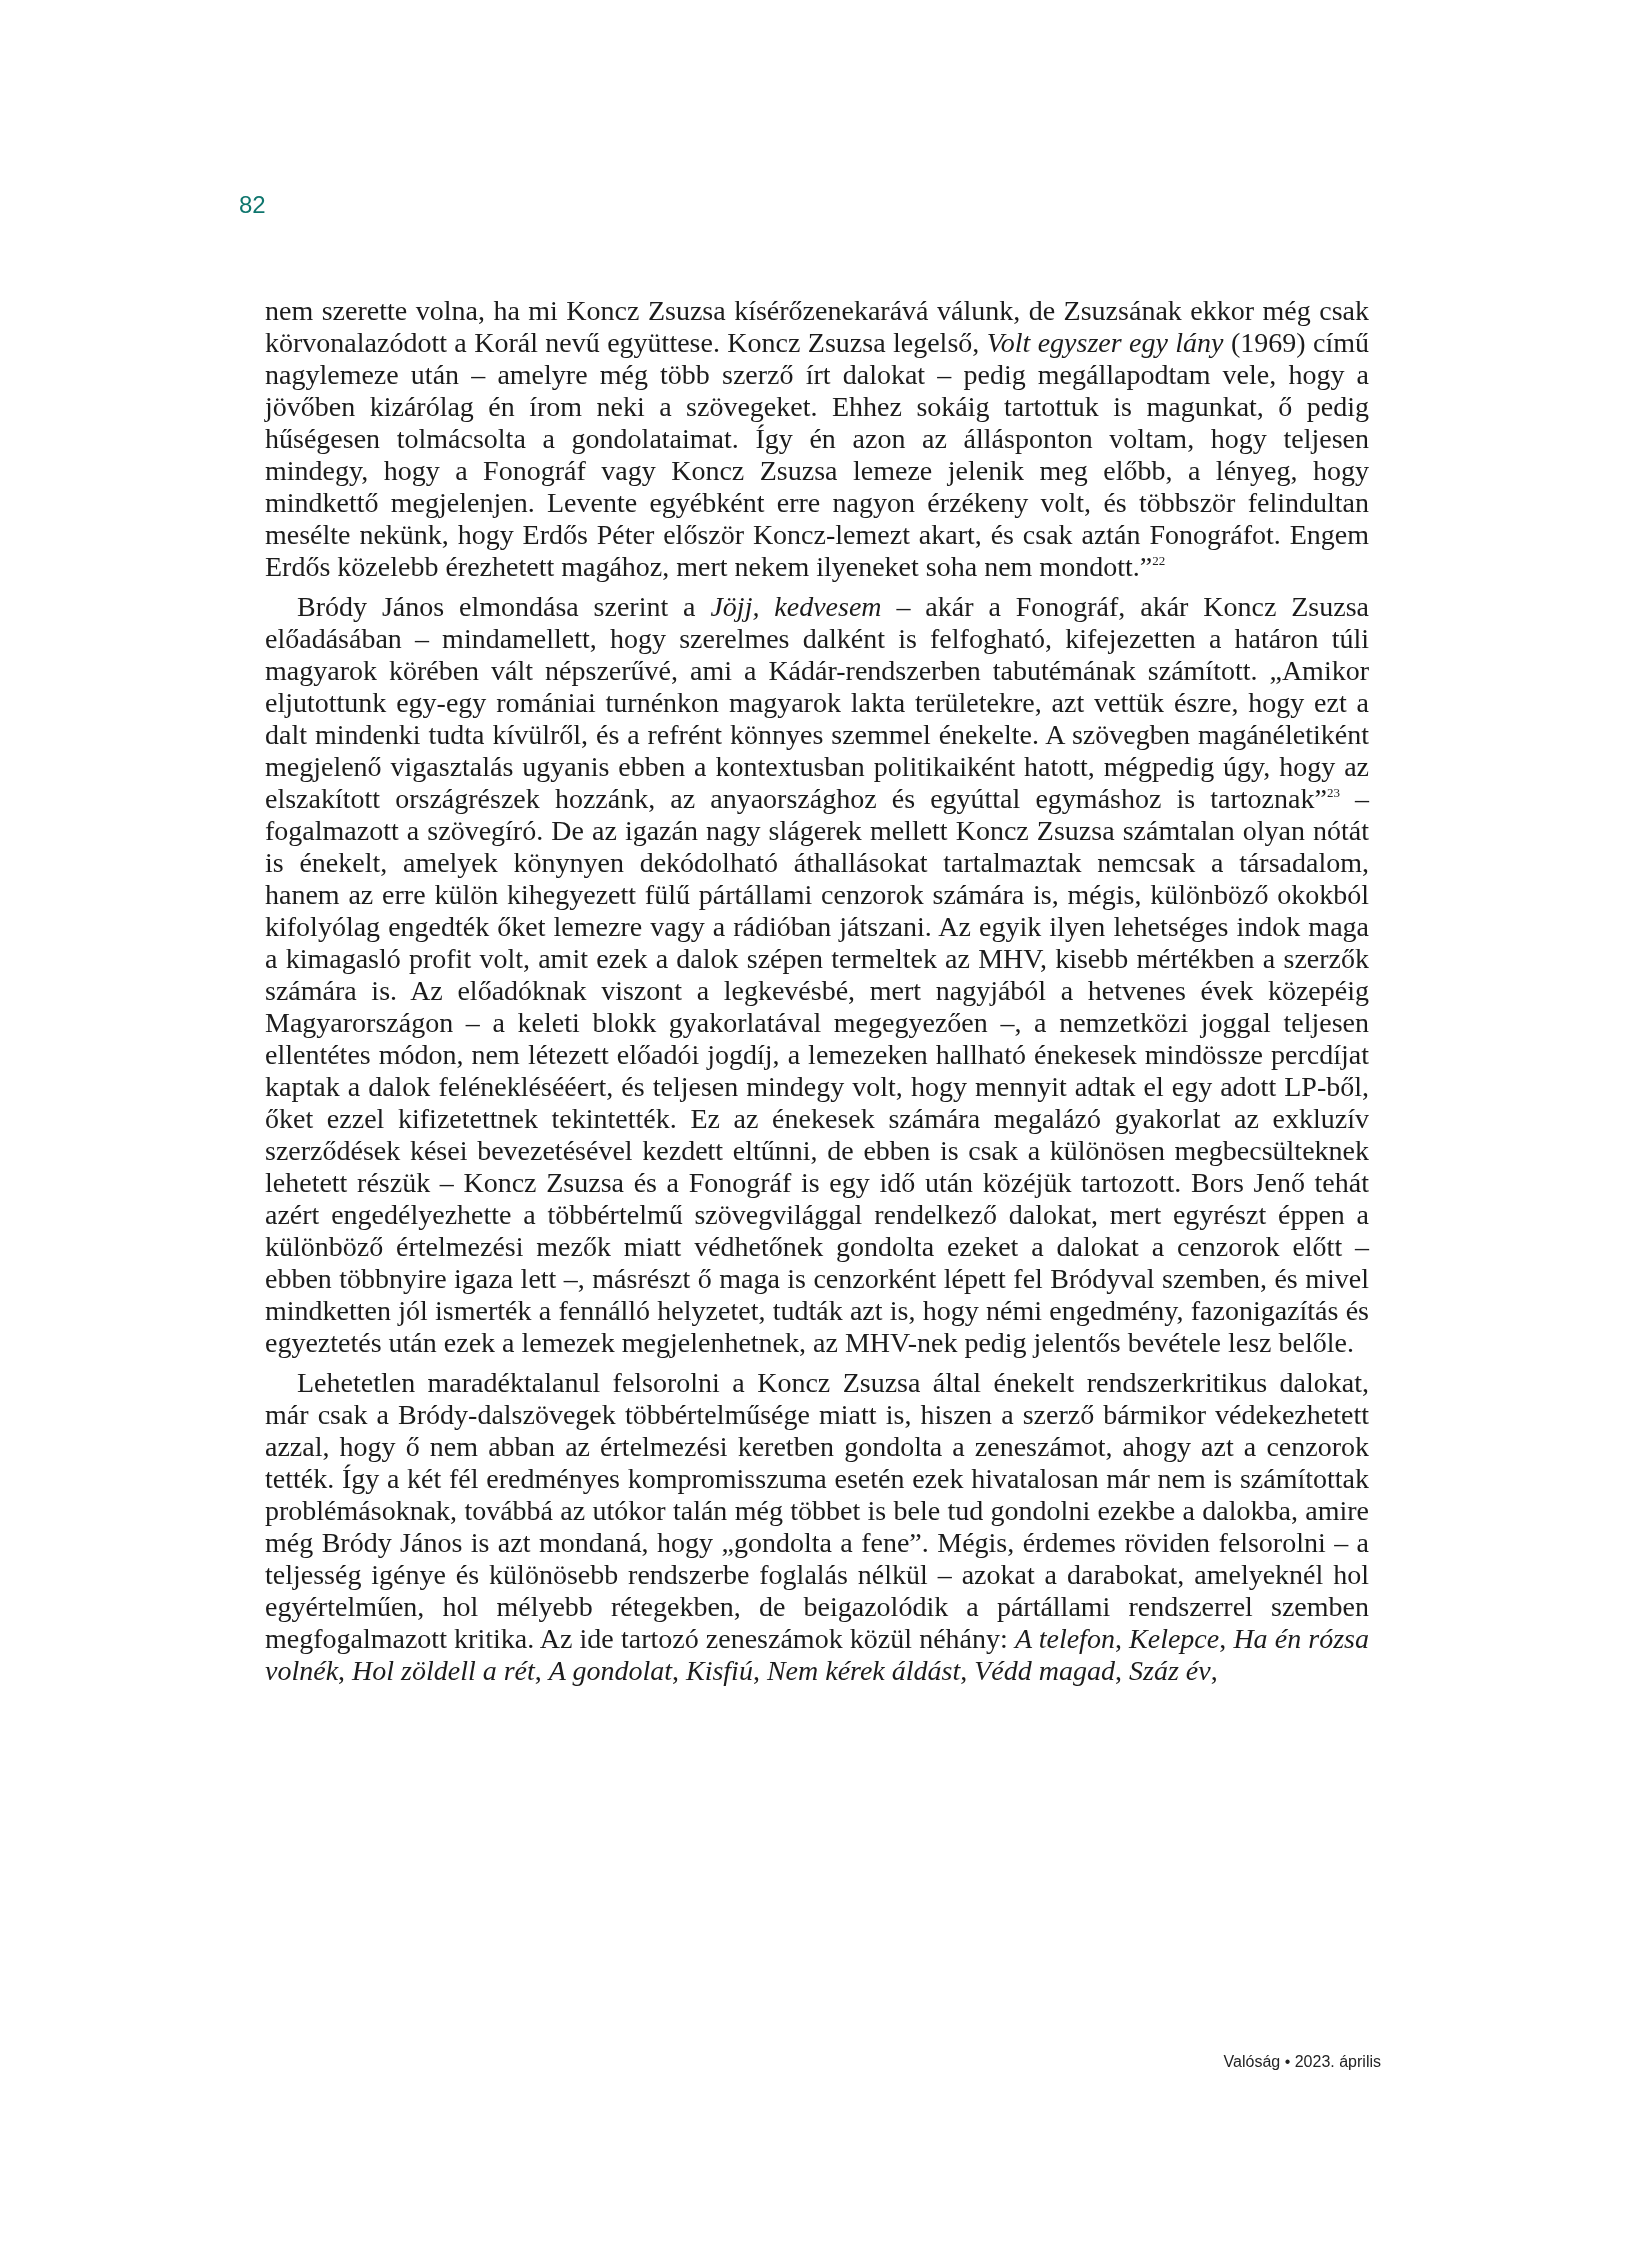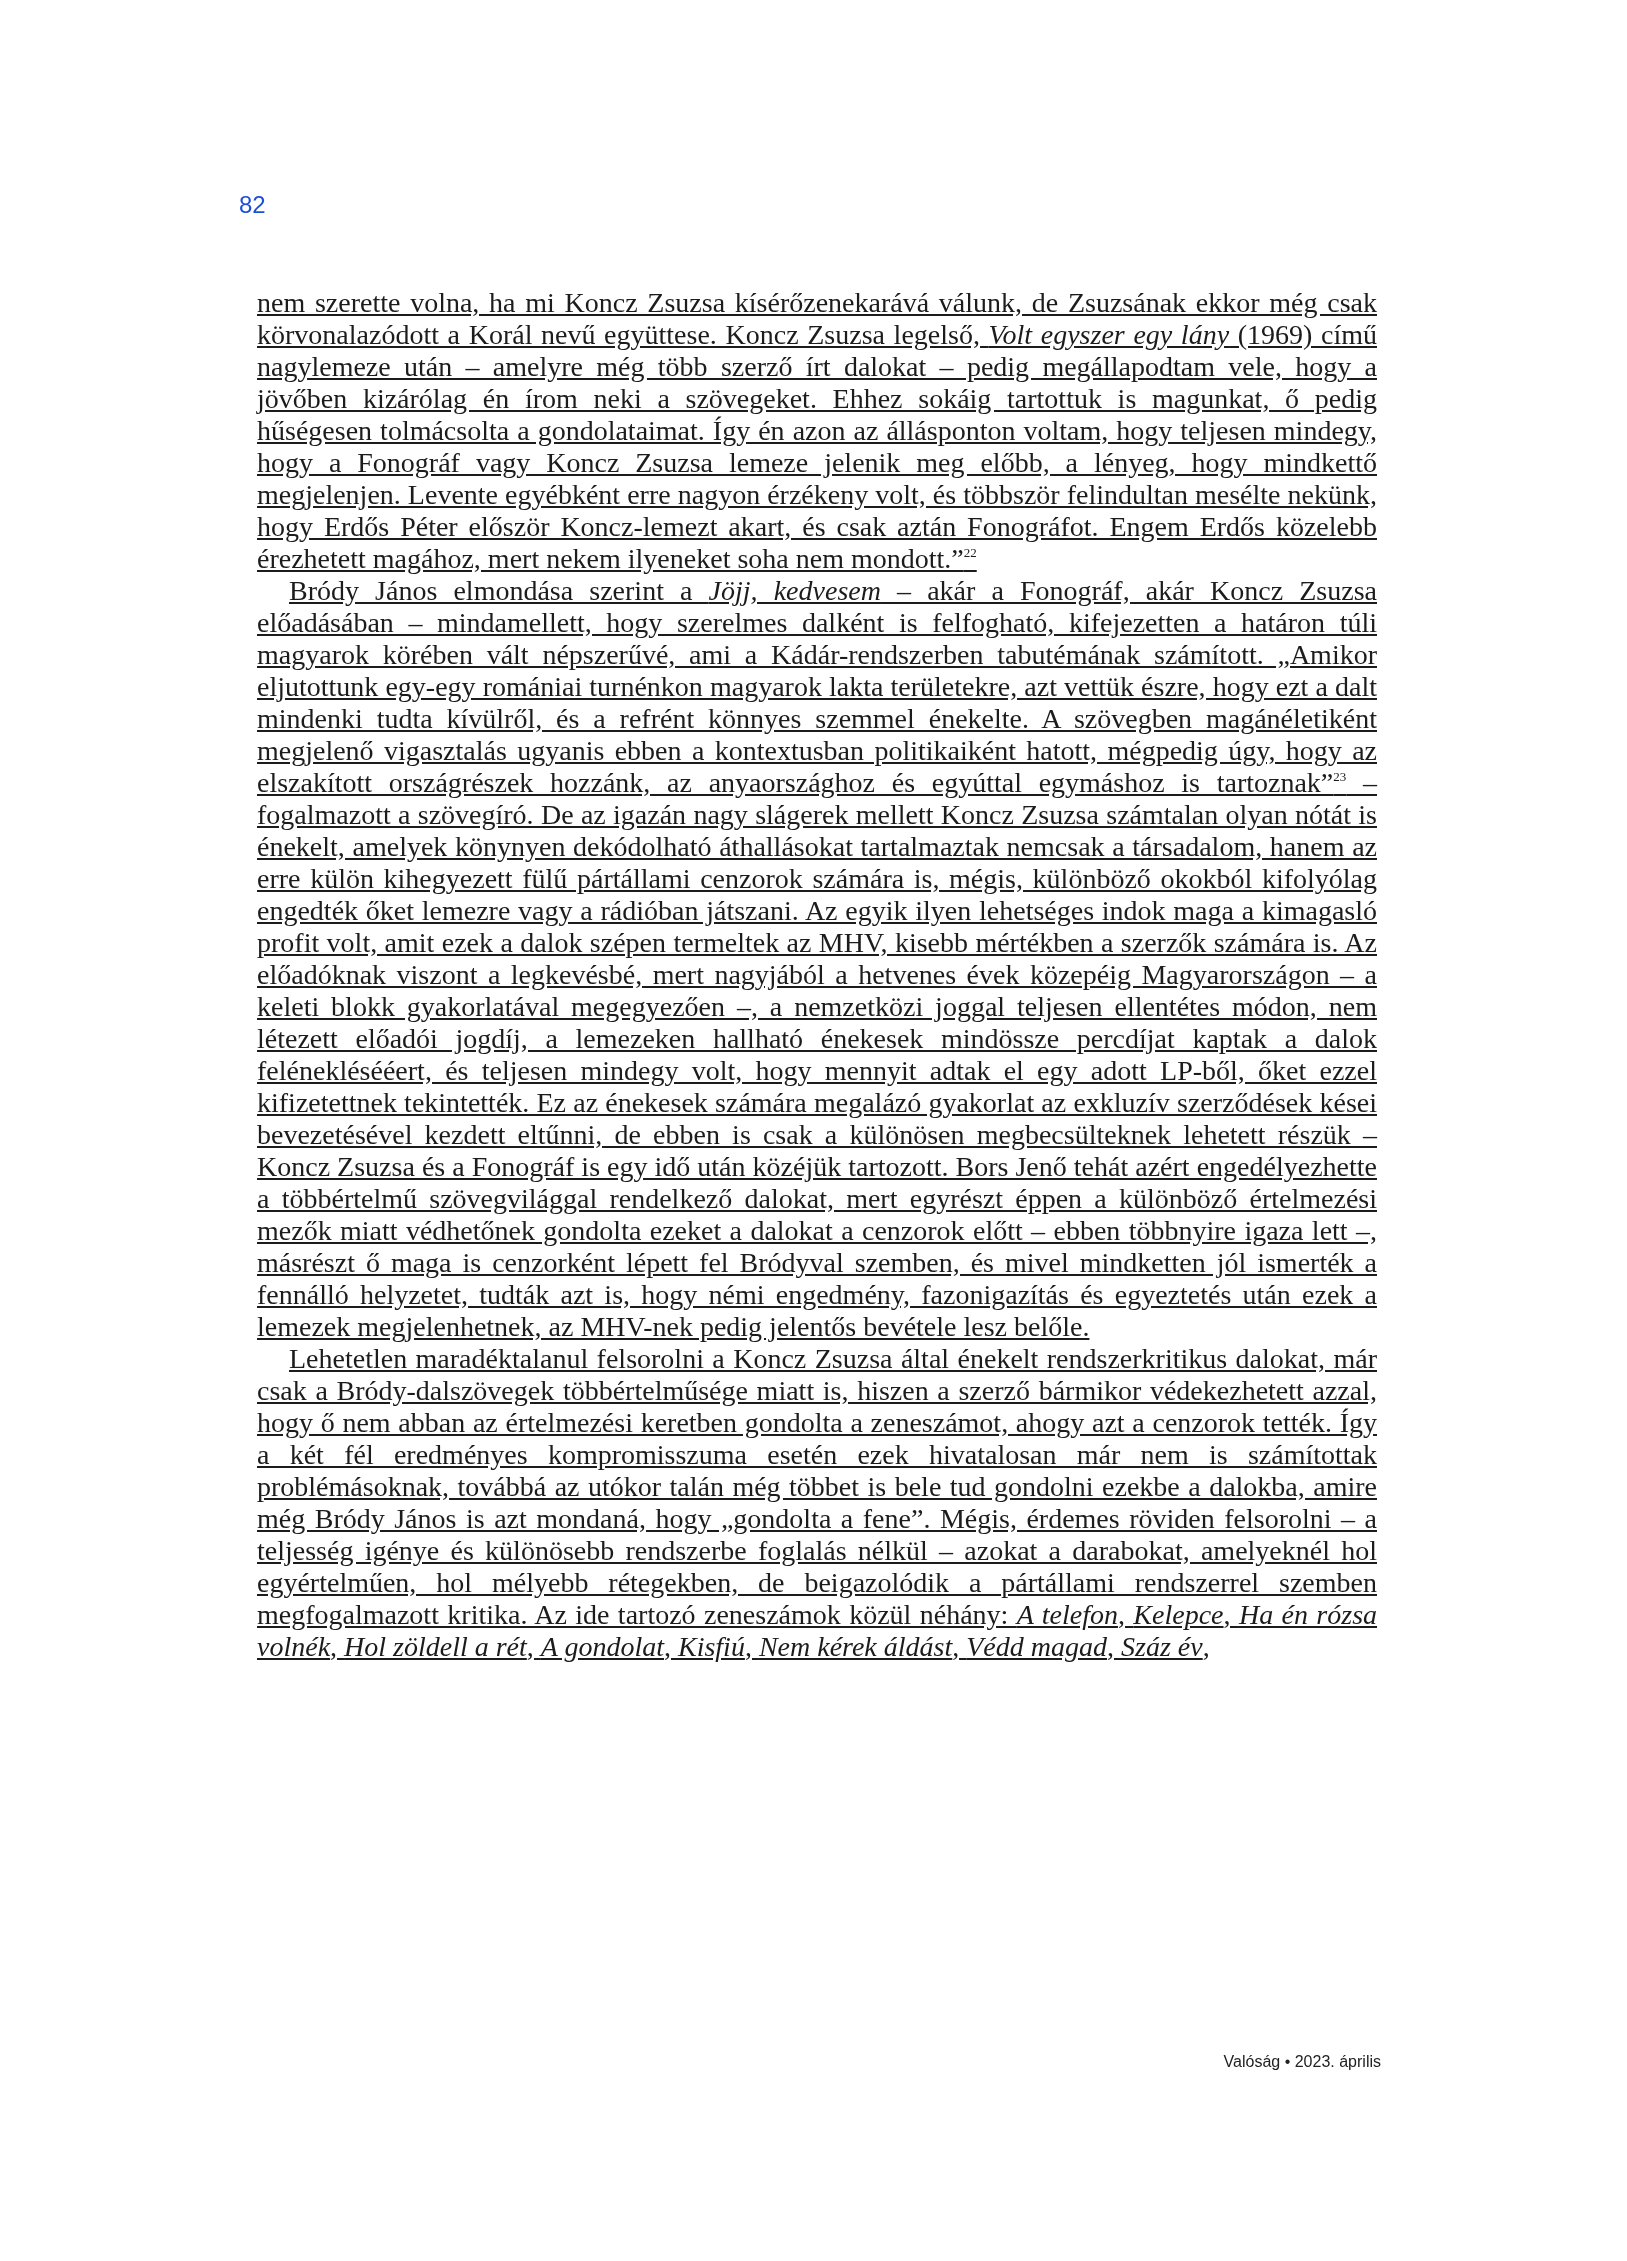--- a/index.html
+++ b/index.html
@@ -1,29 +1,29 @@
 <!DOCTYPE html>
 <html style="font-size:12.3px"><head>
 <meta charset="utf-8">
 <style>
   html, body { margin: 0; padding: 0; background: #ffffff; }
   body { width: 1628px; height: 2261px; position: relative; overflow: hidden; color: #1f1f1f; }
   .running-head {
     position: absolute; left: 239px; top: 189px; width: 1142px; height: 31px;
     font-family: "Liberation Sans", sans-serif; font-size: 24px; line-height: 31px;
-    color: #1d4ed8;
+    color: #0f766e;
   }
   .running-head .page-number { position: absolute; left: 0; top: 0; }
   .running-head .running-title { position: absolute; right: 0; top: 0; letter-spacing: 0.8px; }
   .body-text {
     position: absolute; left: 257px; top: 287px; width: 1120px;
     font-family: "Liberation Serif", serif; font-size: 28px; line-height: 32px;
     text-align: justify; hyphens: none; color: #1c1c1c;
   }
-  .body-text p { margin: 0; text-decoration: underline; }
+  .body-text p { margin: 8px; }
   .body-text p.indent { text-indent: 32px; }
   .body-text em { font-style: italic; }
   .body-text sup { font-size: 13px; line-height: 0; vertical-align: 11.5px; }
   .footer {
     position: absolute; right: 247px; top: 2046px;
     font-family: "Liberation Sans", sans-serif; font-size: 16px; line-height: 31px; color: #222;
   }
 </style>
 </head>
 <body>

